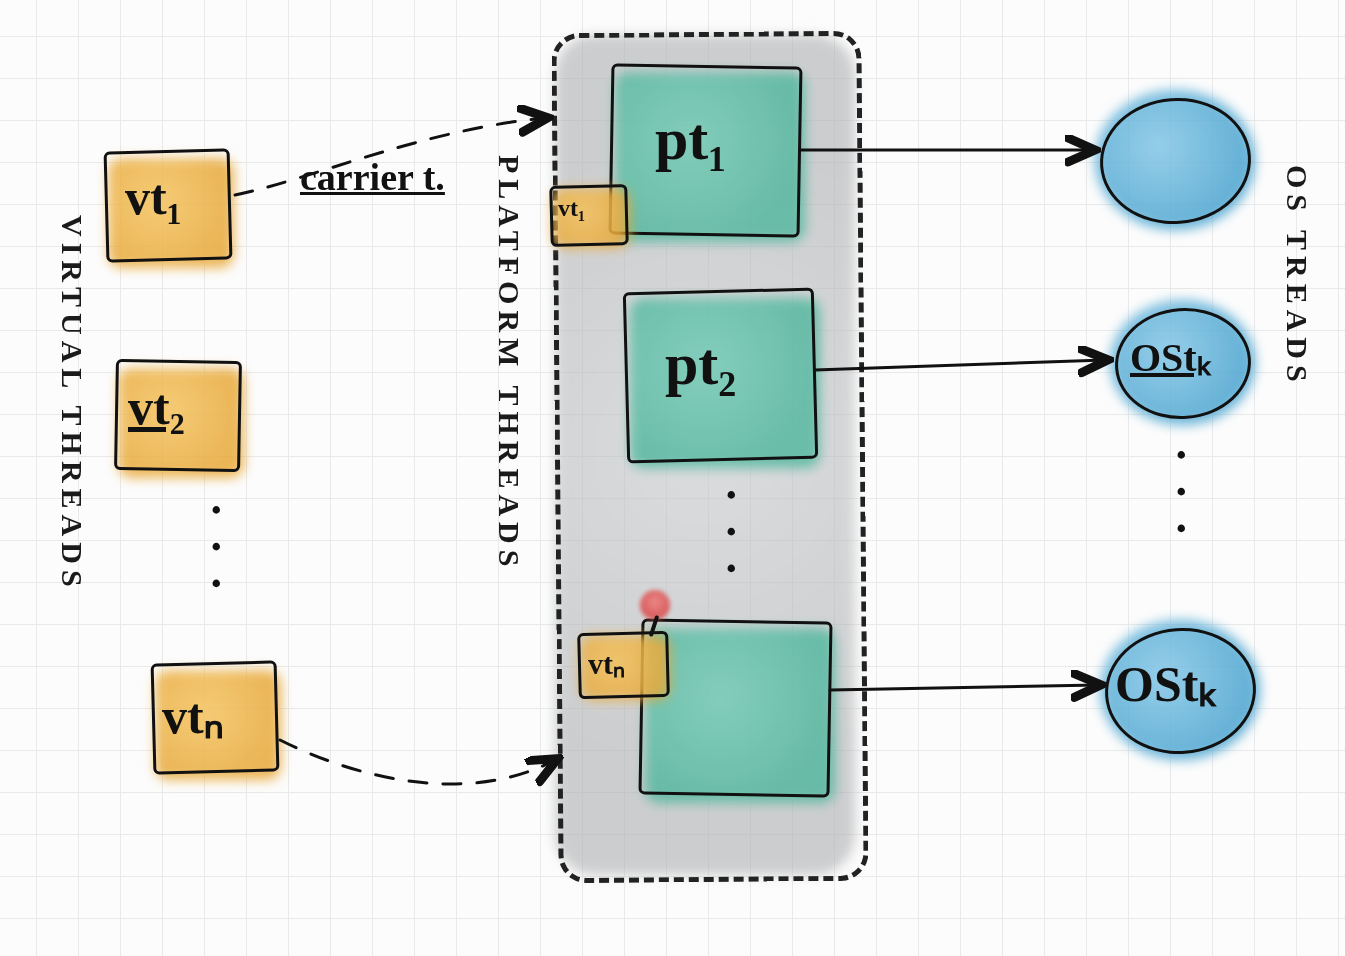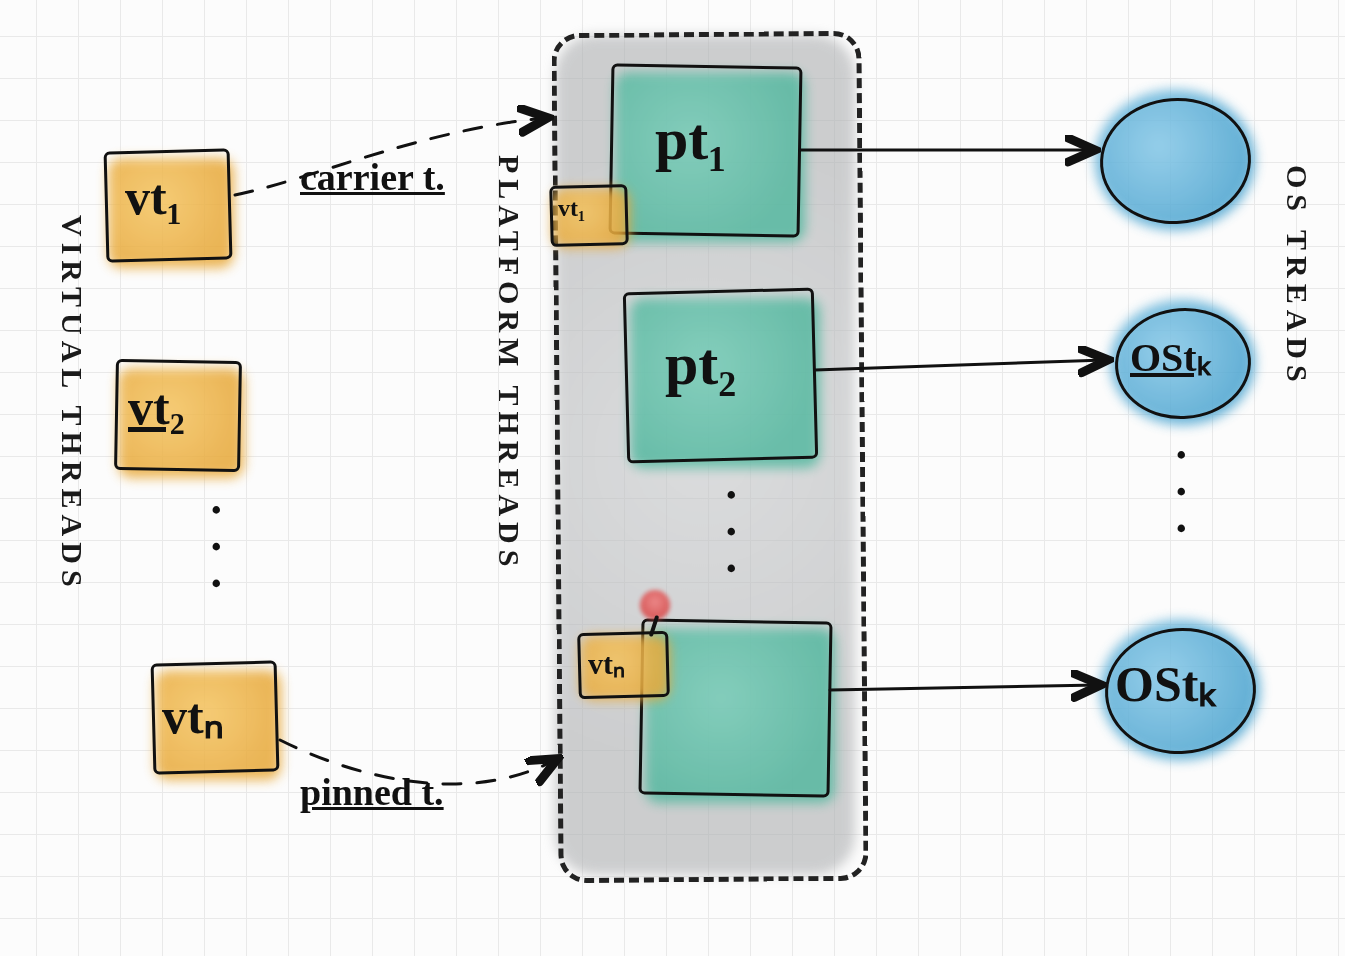--- a/index.html
+++ b/index.html
@@ -169,21 +169,20 @@
   <div class="ring" style="left:1115px; top:308px; width:130px; height:105px;"></div>
   <div class="label med" style="left:1130px; top:328px;">OStₖ</div>
 
   <div class="dots" style="left:1165px; top:450px; writing-mode:vertical-rl;">• • •</div>
 
   <div class="blob blue" style="left:1100px; top:620px; width:160px; height:140px;"></div>
   <div class="ring" style="left:1105px; top:628px; width:145px; height:120px;"></div>
   <div class="label big" style="left:1115px; top:648px;">OStₖ</div>
 
   <div class="label med" style="left:300px; top:155px; font-size:38px;">carrier t.</div>
-  <div class="label med" style="left:300px; top:770px; font-size:38px;">pinned t.</div>
 
   <svg class="wires">
     <defs>
       <marker id="ah" markerWidth="12" markerHeight="12" refX="9" refY="5" orient="auto">
         <path d="M1,1 L10,5 L1,9" fill="none" stroke="#111" stroke-width="2"></path>
       </marker>
     </defs>
 
     <path class="dashed" d="M235,195 C310,180 420,130 545,118" marker-end="url(#ah)"></path>
 

